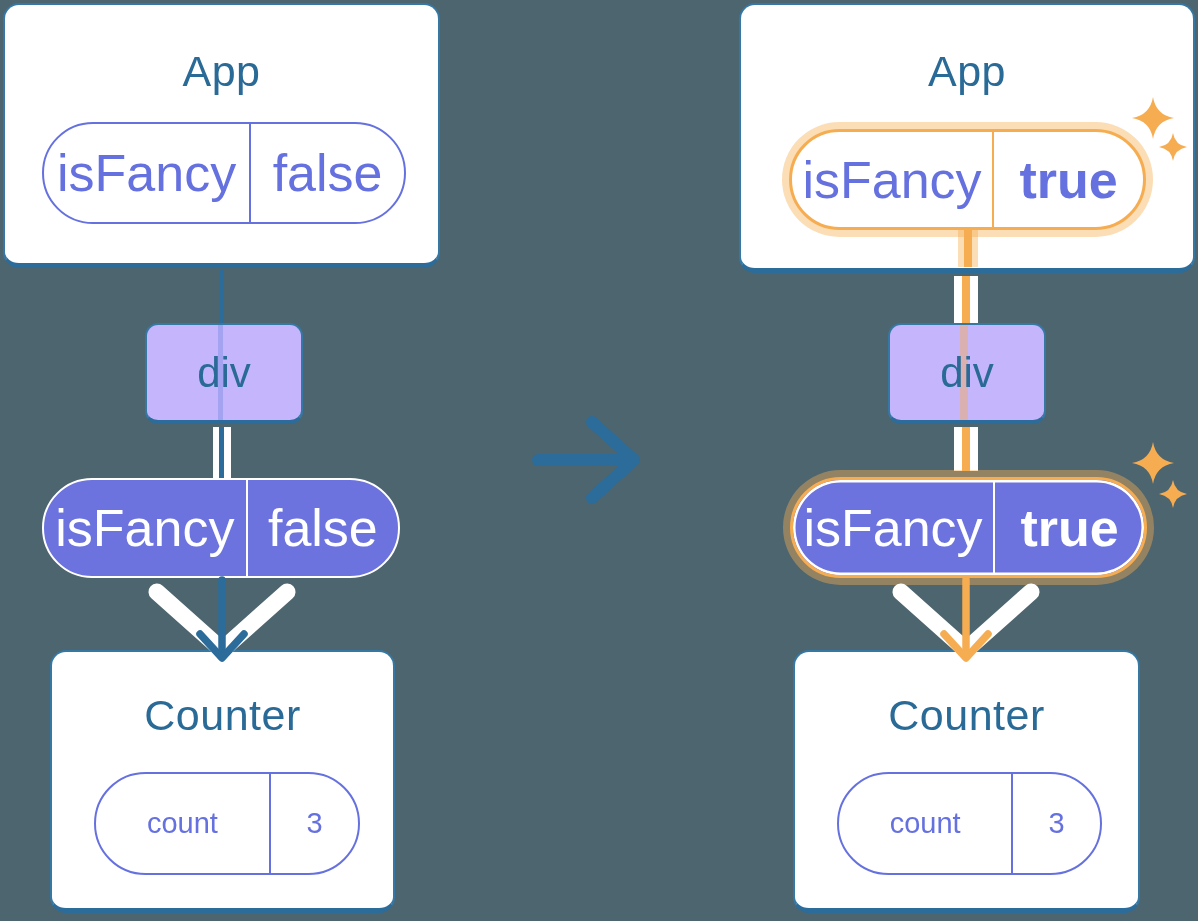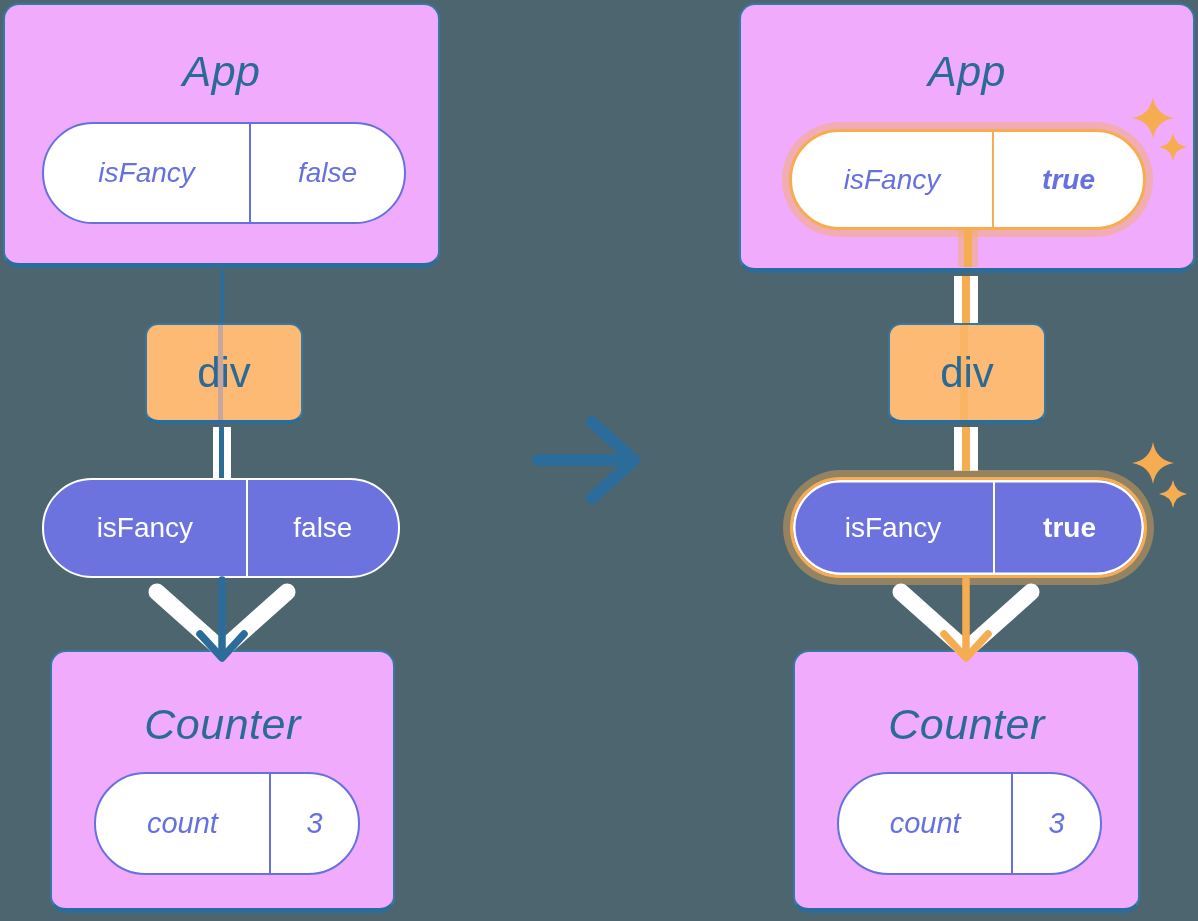--- a/index.html
+++ b/index.html
@@ -6,45 +6,45 @@
     --bg:#4d656f; --teal:#2a6a97; --teal-border:#3578a4; --teal-dark:#2b6c9b;
     --purple:#6671e0; --purple-fill:#6c73de; --orange:#f6ad52;
     --orange-halo:rgba(246,173,82,.42); --orange-pale:rgba(246,173,82,.45);
     --blue-pale:rgba(118,138,222,.4); --white:#ffffff;
   }
   *{box-sizing:border-box;margin:0;padding:0}
   body{margin:0;background:var(--bg);font-family:"Liberation Sans",sans-serif;}
   .canvas{position:relative;width:1198px;height:921px;background:var(--bg);overflow:hidden}
 
   
-  .card{position:absolute;background:#f0abfc;border:2.5px solid var(--teal-border);
-        border-bottom-width:5px;border-bottom-color:var(--teal-dark);border-radius:16px;font-style:italic;}
+  .card{position:absolute;background:#ffffff;border:2.5px solid var(--teal-border);
+        border-bottom-width:5px;border-bottom-color:var(--teal-dark);border-radius:16px;}
   #lt-app{left:3px;top:3px;width:437px;height:265px}
   #rt-app{left:739px;top:3px;width:456px;height:270px}
   #lt-counter{left:50px;top:650px;width:345px;height:263px}
   #rt-counter{left:793px;top:650px;width:347px;height:263px}
   .card-title{position:absolute;left:0;right:0;top:42px;text-align:center;
               font-size:43px;color:var(--teal);letter-spacing:.5px}
-  .counter-title{top:48px}
+  .counter-title{top:39px}
 
   
-  .tag{position:absolute;background:#fdba74;border:2.5px solid var(--teal-border);
+  .tag{position:absolute;background:#c4b5fd;border:2.5px solid var(--teal-border);
        border-bottom-width:4px;border-bottom-color:var(--teal-dark);border-radius:13px;
        display:flex;align-items:center;justify-content:center;
        font-size:42px;color:var(--teal)}
   #lt-div{left:145px;top:323px;width:158px;height:101px}
   #rt-div{left:888px;top:323px;width:158px;height:101px}
   .tag-stripe{position:absolute;top:0;bottom:0}
   #lt-div .tag-stripe{left:71px;width:5px;background:var(--blue-pale)}
   #rt-div .tag-stripe{left:70px;width:8px;background:var(--orange-pale)}
   .tag-label{position:relative}
 
   
   .pill{position:absolute;display:flex;align-items:stretch;border-radius:999px;
-        font-size:28px;overflow:hidden}
+        font-size:52px;overflow:hidden}
   .pill .seg{display:flex;align-items:center;justify-content:center}
   .pill .seg-name{width:57%}
   .pill .seg-val{width:43%}
   .outline-pill{background:#fff;border:2.5px solid var(--purple);color:var(--purple)}
   .outline-pill .seg + .seg{border-left:2.5px solid var(--purple)}
   .solid-pill{background:var(--purple-fill);border:2.5px solid #fff;color:#fff}
   .solid-pill .seg + .seg{border-left:2.5px solid #fff}
   .fancy-ring{border:3.5px solid var(--orange);
               box-shadow:0 0 0 7px var(--orange-halo), inset 0 0 0 2.5px #fff}
   .fancy-outline{background:#fff;color:var(--purple)}

